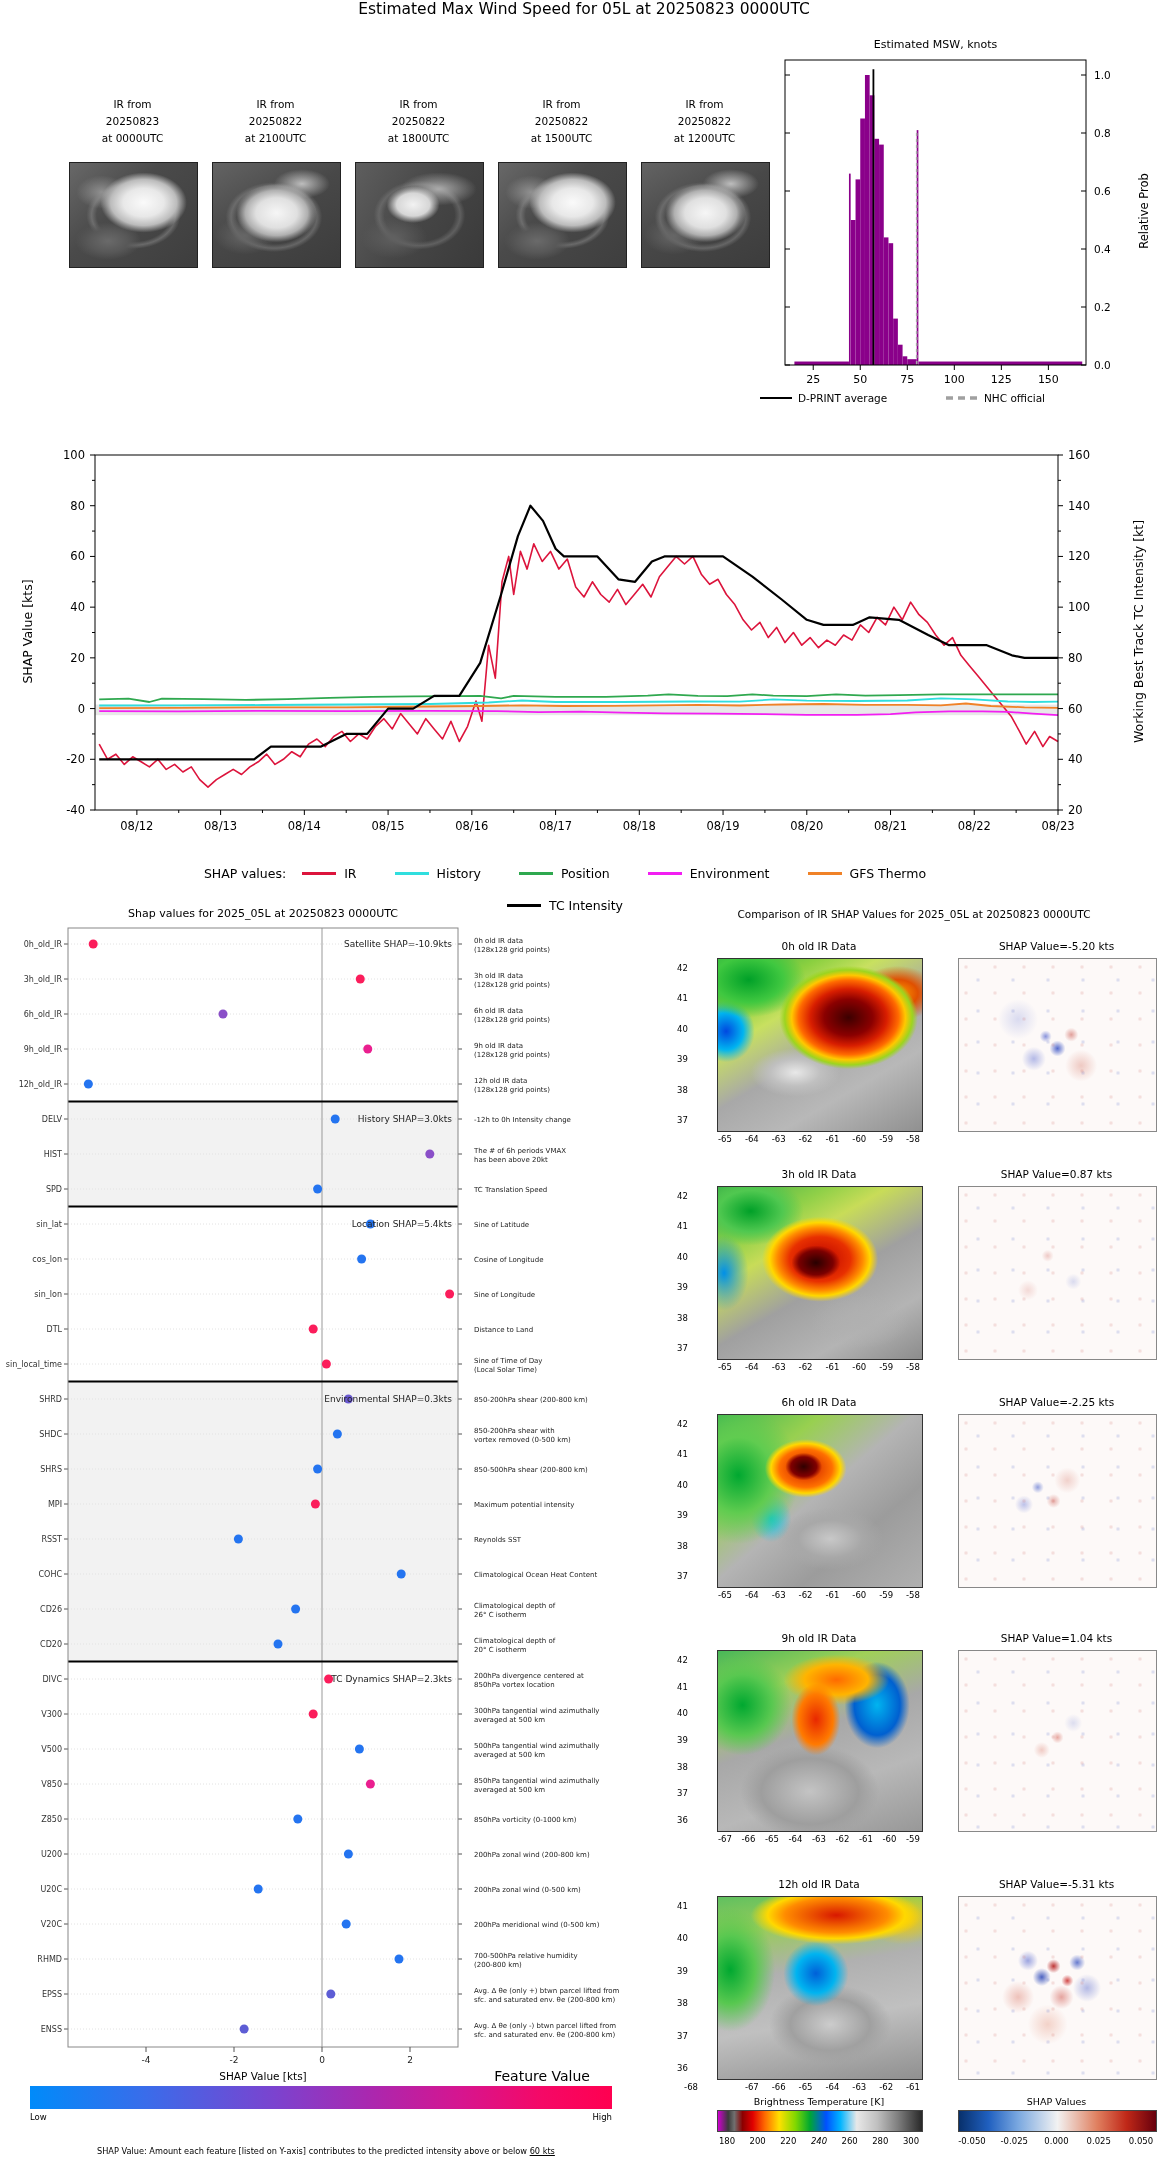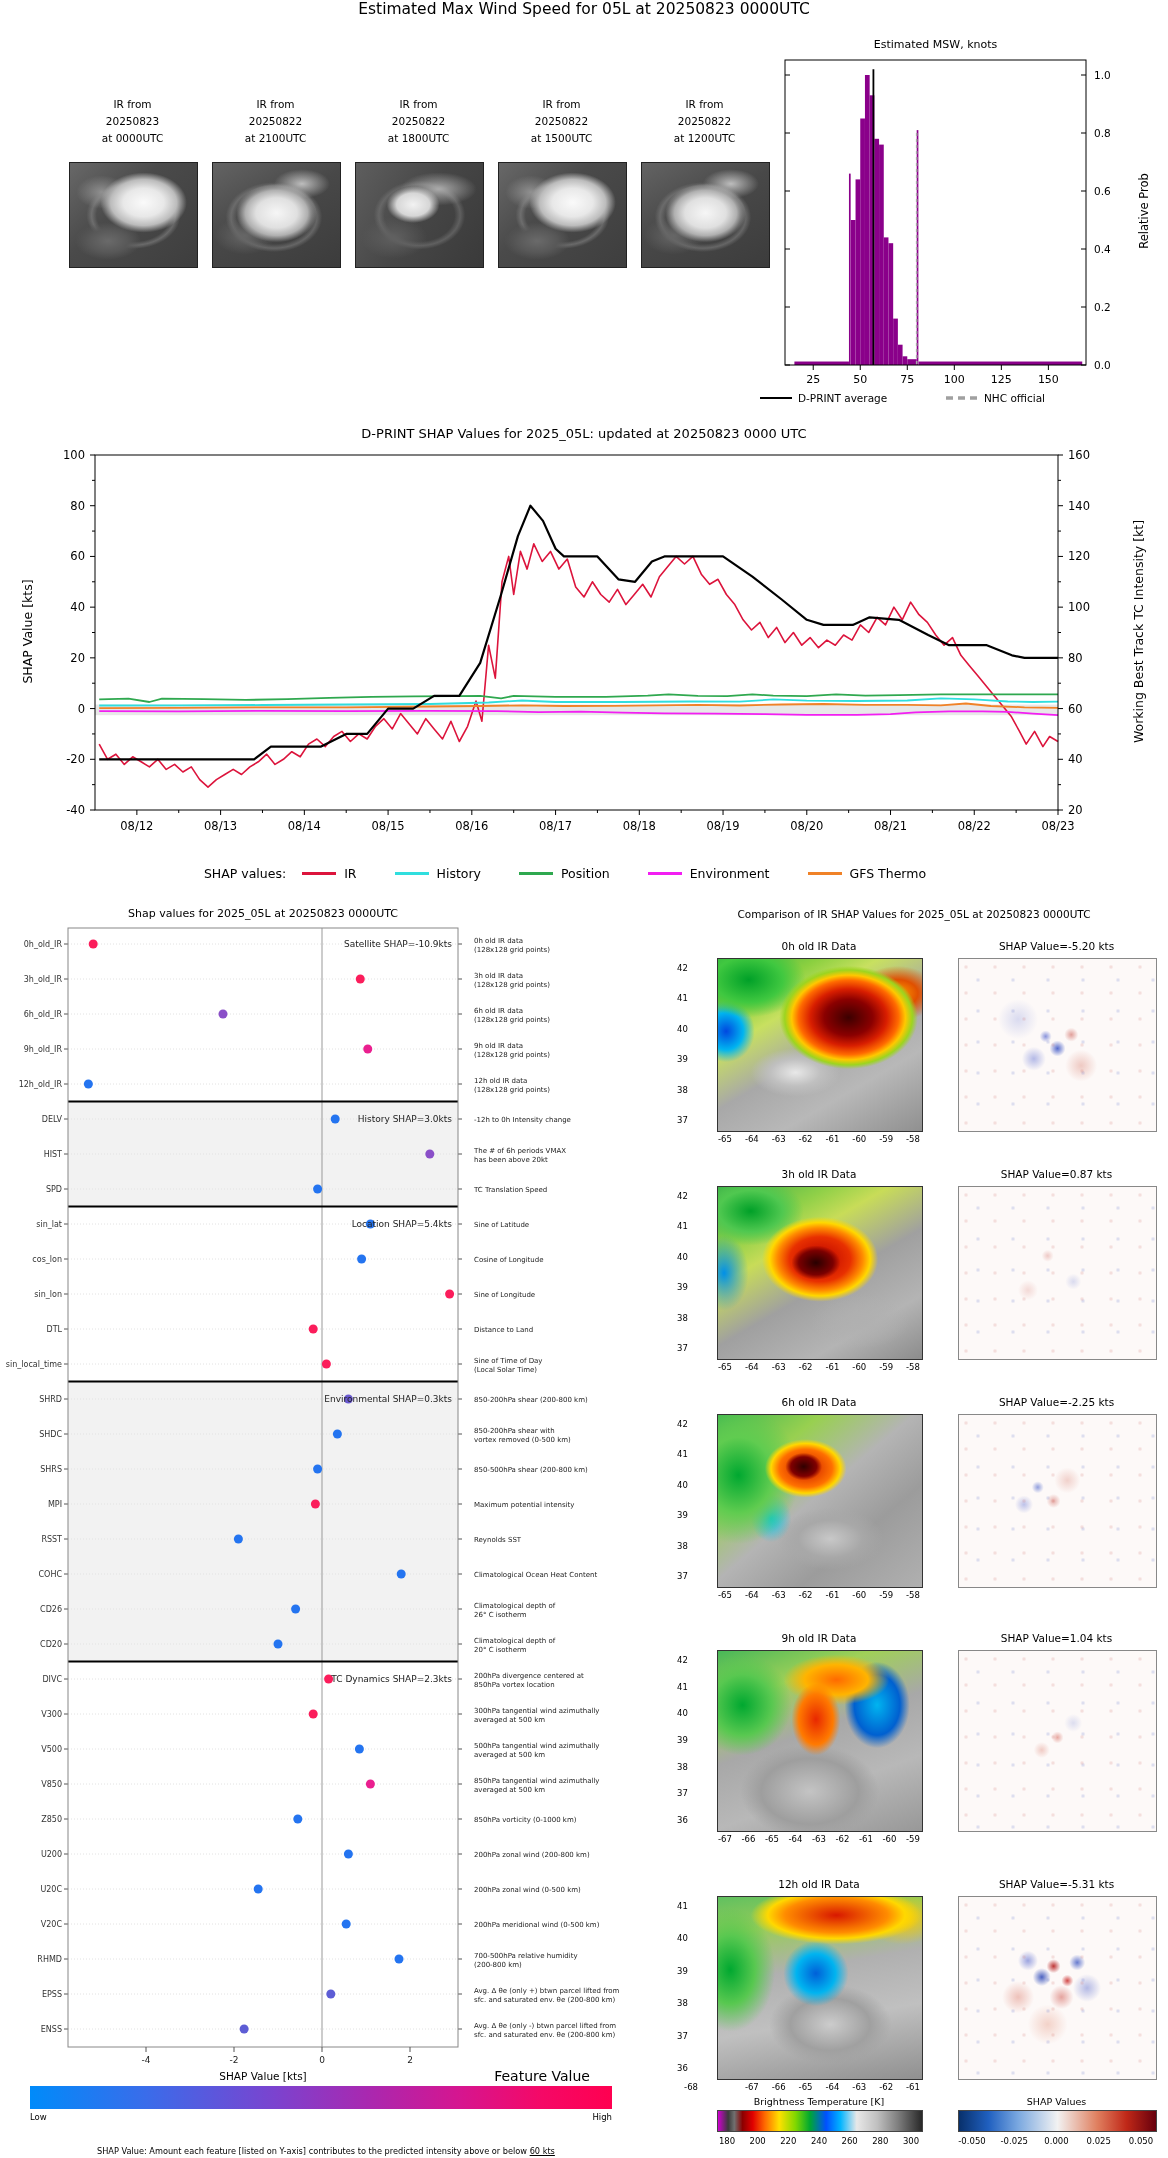--- a/index.html
+++ b/index.html
@@ -213,21 +213,20 @@
       <line x1="45" y1="40" x2="50" y2="40" stroke="#000"></line>
       <line x1="346" y1="40" x2="341" y2="40" stroke="#000"></line>
       <text x="354" y="44" font-size="10.5" text-anchor="start" fill="#000" font-family="DejaVu Sans, Liberation Sans, sans-serif">1.0</text>
       <line x1="20" y1="363" x2="52" y2="363" stroke="#000" stroke-width="2"></line>
       <text x="58" y="367" font-size="10.5" text-anchor="start" fill="#000" font-family="DejaVu Sans, Liberation Sans, sans-serif">D-PRINT average</text>
       <line x1="206" y1="363" x2="238" y2="363" stroke="#a0a0a0" stroke-width="3.5" stroke-dasharray="7,5"></line>
       <text x="244" y="367" font-size="10.5" text-anchor="start" fill="#000" font-family="DejaVu Sans, Liberation Sans, sans-serif">NHC official</text>
     </svg>
   <div class="abs" id="hist-ylabel">Relative Prob</div>
 
-  <div class="abs tc" id="main-title">D-PRINT SHAP Values for 2025_05L: updated at 20250823 0000 UTC</div>
   <svg class="abs" id="mainsvg" style="left:0;top:420px" width="1168" height="500">
       <rect x="95" y="284.51428571428573" width="963" height="10.649999999999977" fill="#e8e8e8"></rect>
       <polyline points="99.2,324.1 107.6,339.3 115.9,334.2 124.3,344.4 132.7,336.8 141.1,341.8 149.4,346.9 157.8,339.3 166.2,349.4 174.6,344.4 182.9,352.0 191.3,346.9 199.7,359.6 208.0,367.2 216.4,359.6 224.8,354.5 233.2,349.4 241.5,354.5 249.9,346.9 258.3,341.8 266.7,334.2 275.0,344.4 283.4,339.3 291.8,331.7 300.2,336.8 308.5,324.1 316.9,319.0 325.3,326.6 333.7,316.5 342.0,311.4 350.4,321.5 358.8,313.9 367.2,319.0 375.5,306.3 383.9,298.7 392.3,308.9 400.6,293.6 409.0,303.8 417.4,313.9 425.8,298.7 434.1,308.9 442.5,319.0 450.9,301.3 459.3,321.5 467.6,306.3 476.0,281.0 481.9,301.3 488.6,225.2 495.3,258.1 502.0,161.8 508.7,136.4 513.7,174.5 520.4,131.4 527.1,149.1 533.8,123.8 542.2,141.5 550.5,131.4 558.9,149.1 567.3,139.0 575.7,166.9 584.0,177.0 592.4,161.8 600.8,174.5 609.2,182.1 617.5,169.4 625.9,184.6 634.3,174.5 642.7,164.3 651.0,177.0 659.4,156.7 667.8,146.6 676.1,136.4 684.5,144.0 692.9,136.4 701.3,154.2 709.6,164.3 718.0,159.3 726.4,174.5 734.8,184.6 743.1,199.8 751.5,210.0 759.9,202.4 768.3,217.6 776.6,207.4 785.0,222.6 793.4,212.5 801.8,225.2 810.1,217.6 818.5,227.7 826.9,220.1 835.3,225.2 843.6,215.0 852.0,220.1 860.4,204.9 868.7,212.5 877.1,197.3 885.5,204.9 893.9,187.1 902.2,199.8 910.6,182.1 919.0,194.7 927.4,202.4 935.7,215.0 944.1,225.2 952.5,217.6 960.9,235.3 969.2,245.5 977.6,255.6 986.0,265.8 994.4,275.9 1002.7,286.0 1011.1,296.2 1019.5,311.4 1026.2,324.1 1034.6,311.4 1042.9,326.6 1049.6,316.5 1058.0,321.5" fill="none" stroke="#dc143c" stroke-width="1.6" stroke-linejoin="round"></polyline>
       <polyline points="99.2,285.5 178.7,285.3 262.5,285.0 346.2,284.5 430.0,284.0 488.6,282.5 522.1,280.5 555.6,282.0 622.6,282.0 689.5,281.5 739.8,281.7 773.3,279.4 806.8,280.7 857.0,281.0 907.3,280.5 940.8,278.4 974.3,279.4 1007.8,281.5 1032.9,282.0 1058.0,281.7" fill="none" stroke="#30dede" stroke-width="1.8" stroke-linejoin="round"></polyline>
       <polyline points="99.2,279.4 128.5,278.7 149.4,282.0 162.0,278.7 203.9,279.2 245.7,279.9 287.6,279.2 329.5,277.9 371.3,276.9 413.2,276.4 455.1,276.1 480.2,275.9 501.1,278.4 513.7,275.9 555.6,276.9 605.8,276.9 647.7,275.6 668.6,274.4 697.9,275.9 727.2,276.1 752.4,274.4 773.3,275.6 806.8,276.1 836.1,274.4 865.4,275.6 898.9,275.1 940.8,274.4 982.6,274.4 1024.5,274.4 1058.0,274.4" fill="none" stroke="#2fa84f" stroke-width="1.8" stroke-linejoin="round"></polyline>
       <polyline points="99.2,291.1 178.7,291.4 262.5,290.9 346.2,291.1 430.0,290.9 496.9,291.1 538.8,292.1 580.7,291.6 622.6,292.6 664.4,293.4 714.7,293.6 764.9,294.2 806.8,294.9 857.0,294.9 890.5,294.2 915.6,292.4 949.1,291.4 982.6,291.4 1007.8,291.9 1032.9,293.6 1058.0,295.2" fill="none" stroke="#f21ef2" stroke-width="1.8" stroke-linejoin="round"></polyline>
       <polyline points="99.2,288.1 178.7,287.8 262.5,287.3 346.2,287.3 430.0,286.5 480.2,286.0 522.1,285.3 563.9,286.0 614.2,285.8 656.1,285.3 697.9,284.8 739.8,285.5 781.7,284.5 823.5,284.0 865.4,284.8 907.3,284.8 940.8,285.3 965.9,283.5 991.0,286.0 1024.5,287.3 1058.0,287.8" fill="none" stroke="#f08228" stroke-width="1.8" stroke-linejoin="round"></polyline>
       <polyline points="99.2,339.3 254.1,339.3 270.9,326.6 321.1,326.6 346.2,313.9 367.2,313.9 388.1,288.6 413.2,288.6 434.1,275.9 459.3,275.9 480.2,242.9 501.1,174.5 517.9,116.1 530.4,85.7 543.0,100.9 555.6,128.8 563.9,136.4 597.4,136.4 618.4,159.3 635.1,161.8 651.9,141.5 664.4,136.4 723.0,136.4 752.4,156.7 781.7,179.5 806.8,199.8 823.5,204.9 852.8,204.9 869.6,197.3 898.9,199.8 928.2,215.0 949.1,225.2 986.8,225.2 1011.9,235.3 1024.5,237.9 1058.0,237.9" fill="none" stroke="#000000" stroke-width="2.2" stroke-linejoin="round"></polyline>
       <rect x="95" y="35" width="963" height="355" fill="none" stroke="#000"></rect>
       <line x1="136.8695652173913" y1="390" x2="136.8695652173913" y2="395" stroke="#000"></line>
@@ -328,20 +327,26 @@
         <div class="lg-line" style="background: rgb(47, 168, 79);"></div>
         <div>Position</div>
       </div>
       <div class="lg-item">
         <div class="lg-line" style="background: rgb(242, 30, 242);"></div>
         <div>Environment</div>
       </div>
       <div class="lg-item">
         <div class="lg-line" style="background: rgb(240, 130, 40);"></div>
         <div>GFS Thermo</div>
+      </div>
+    </div>
+  <div class="abs legend-row" id="legend2">
+      <div class="lg-item">
+        <div class="lg-line" style="background: rgb(0, 0, 0);"></div>
+        <div>TC Intensity</div>
       </div>
     </div>
 
   <div class="abs tc" id="feat-title">Shap values for 2025_05L at 20250823 0000UTC</div>
   <svg class="abs" id="featsvg" style="left:0;top:905px" width="660" height="1185">
       <rect x="68" y="196.5" width="390" height="105" fill="#f2f2f2"></rect>
       <rect x="68" y="476.5" width="390" height="280" fill="#f2f2f2"></rect>
       <line x1="322" y1="23" x2="322" y2="1142" stroke="#999" stroke-width="1"></line>
       <line x1="68" y1="39" x2="458" y2="39" stroke="#e2e2e2" stroke-dasharray="1,2"></line>
       <line x1="64" y1="39" x2="68" y2="39" stroke="#555"></line>
@@ -679,21 +684,21 @@
       <div class="map-lon" style="left: 736.857px; top: 2082px;">-67</div>
       <div class="map-lon" style="left: 763.714px; top: 2082px;">-66</div>
       <div class="map-lon" style="left: 790.571px; top: 2082px;">-65</div>
       <div class="map-lon" style="left: 817.429px; top: 2082px;">-64</div>
       <div class="map-lon" style="left: 844.286px; top: 2082px;">-63</div>
       <div class="map-lon" style="left: 871.143px; top: 2082px;">-62</div>
       <div class="map-lon" style="left: 898px; top: 2082px;">-61</div>
       <div class="map-lon" style="left: 712px; top: 2136px;">180</div>
       <div class="map-lon" style="left: 742.667px; top: 2136px;">200</div>
       <div class="map-lon" style="left: 773.333px; top: 2136px;">220</div>
-      <div class="map-lon" style="left: 804px; top: 2136px;">240</div>
+      <div class="map-lon" style="left: 804px; top: 2136px; font-style: italic;">240</div>
       <div class="map-lon" style="left: 834.667px; top: 2136px;">260</div>
       <div class="map-lon" style="left: 865.333px; top: 2136px;">280</div>
       <div class="map-lon" style="left: 896px; top: 2136px;">300</div>
       <div class="map-lon" style="left: 957px; top: 2136px;">-0.050</div>
       <div class="map-lon" style="left: 999.25px; top: 2136px;">-0.025</div>
       <div class="map-lon" style="left: 1041.5px; top: 2136px;">0.000</div>
       <div class="map-lon" style="left: 1083.75px; top: 2136px;">0.025</div>
       <div class="map-lon" style="left: 1126px; top: 2136px;">0.050</div>
     </div>
   <div class="abs tc" id="bt-title">Brightness Temperature [K]</div>

